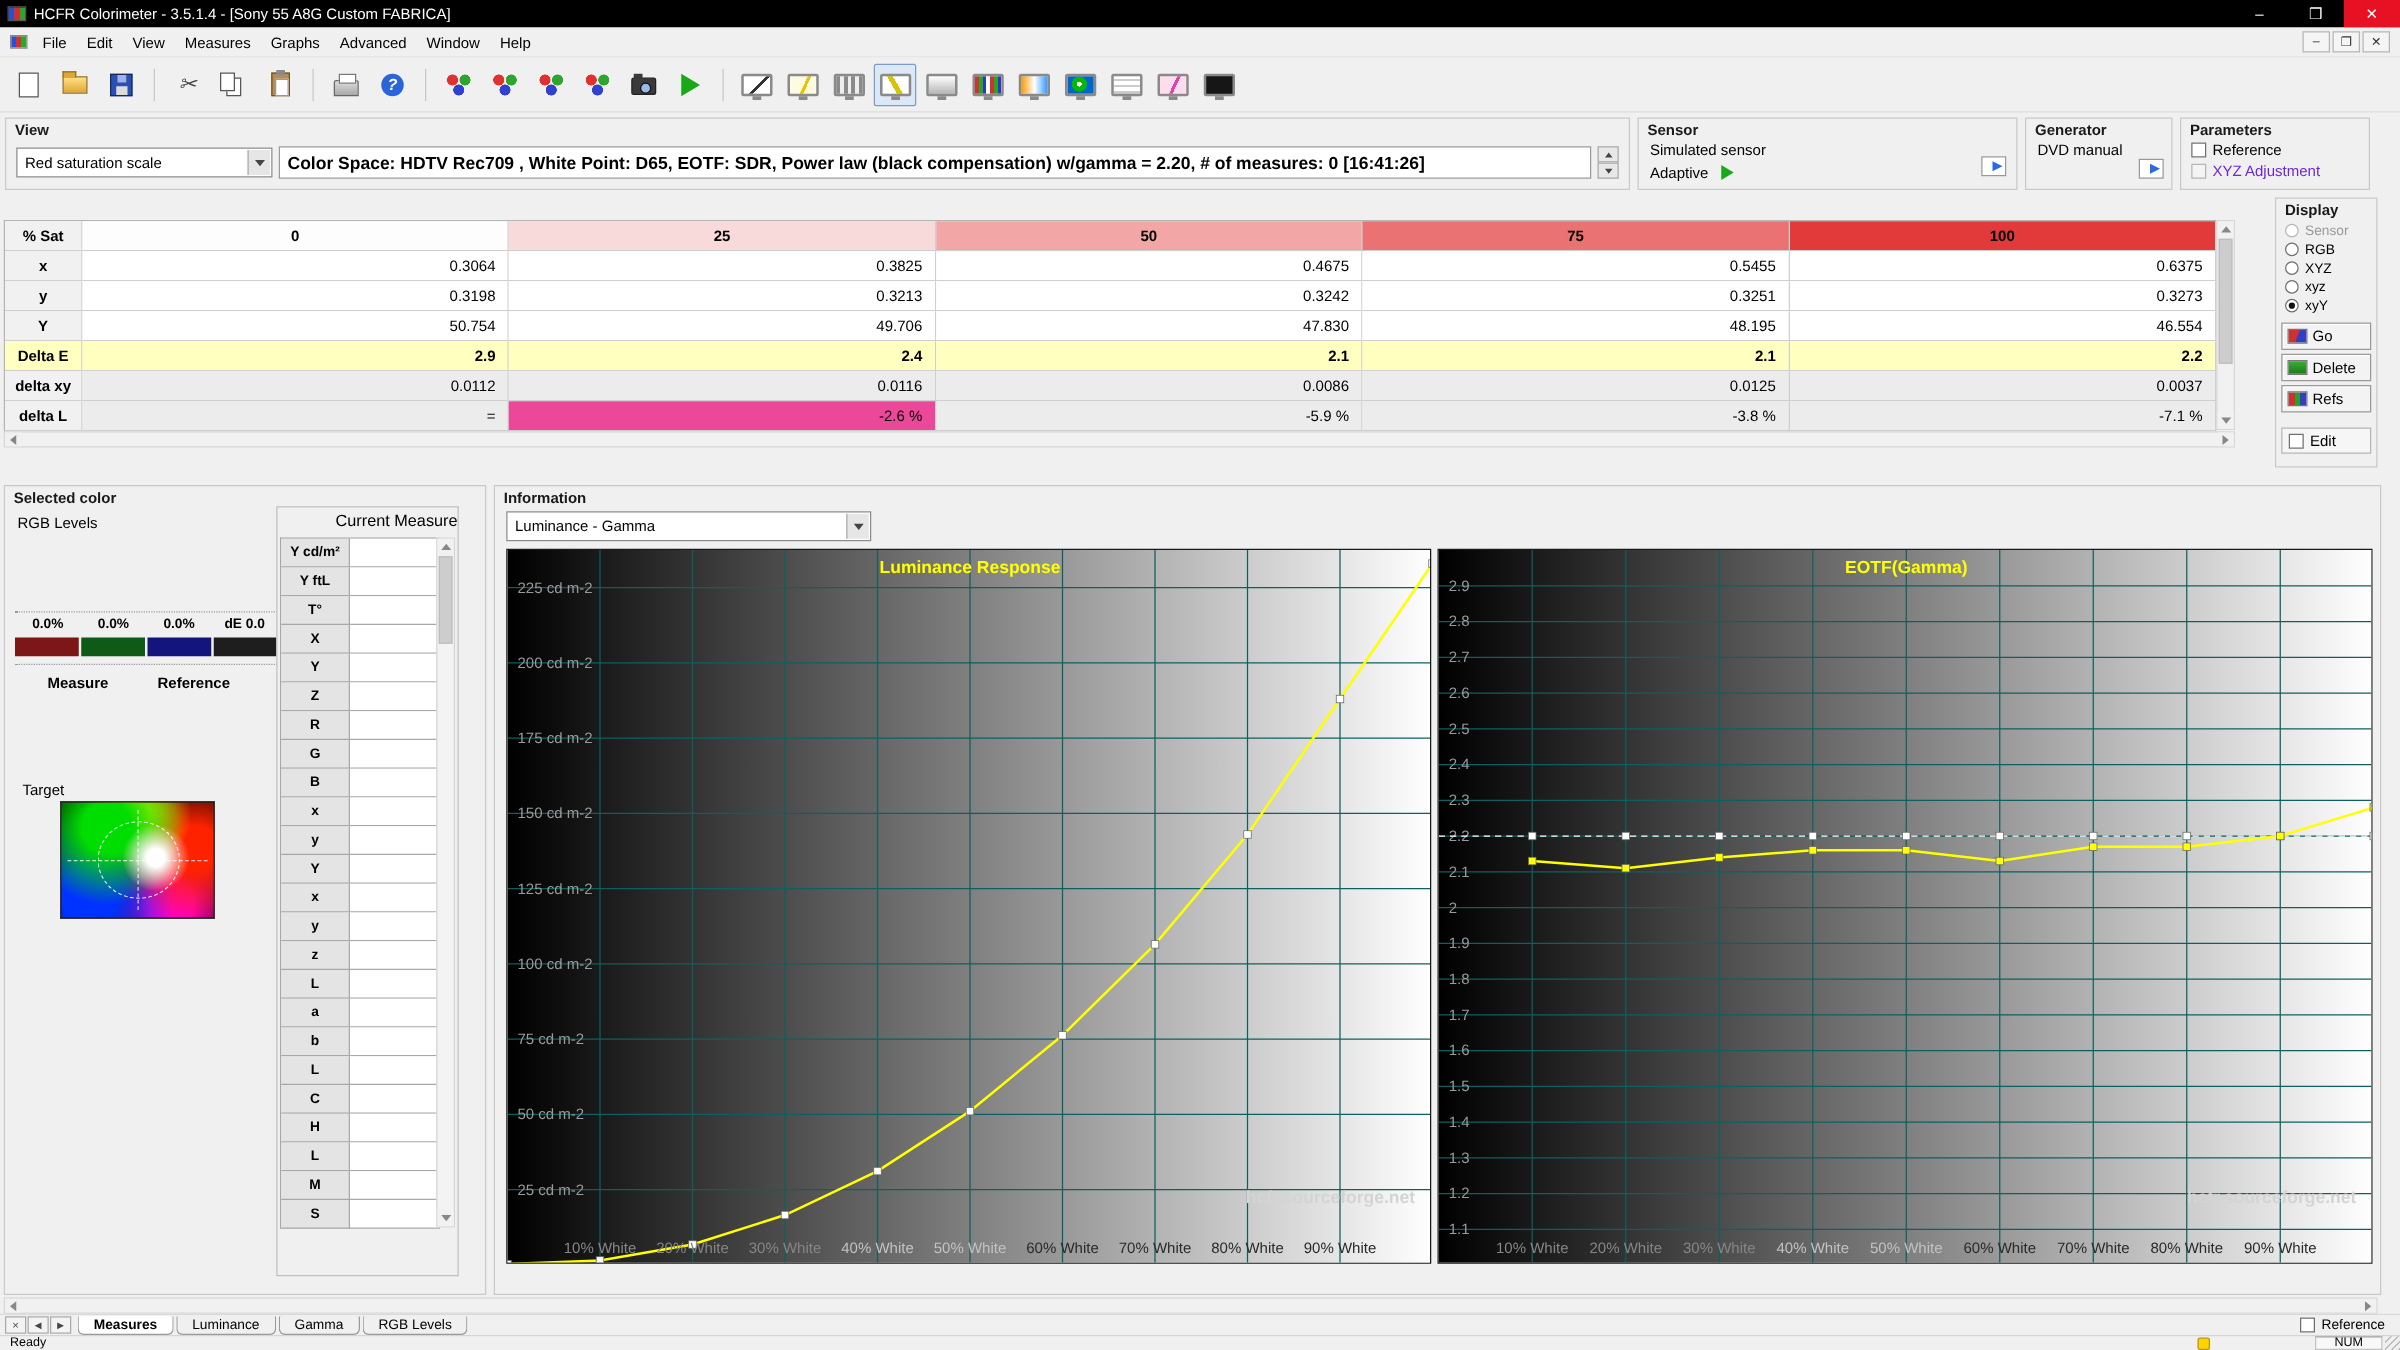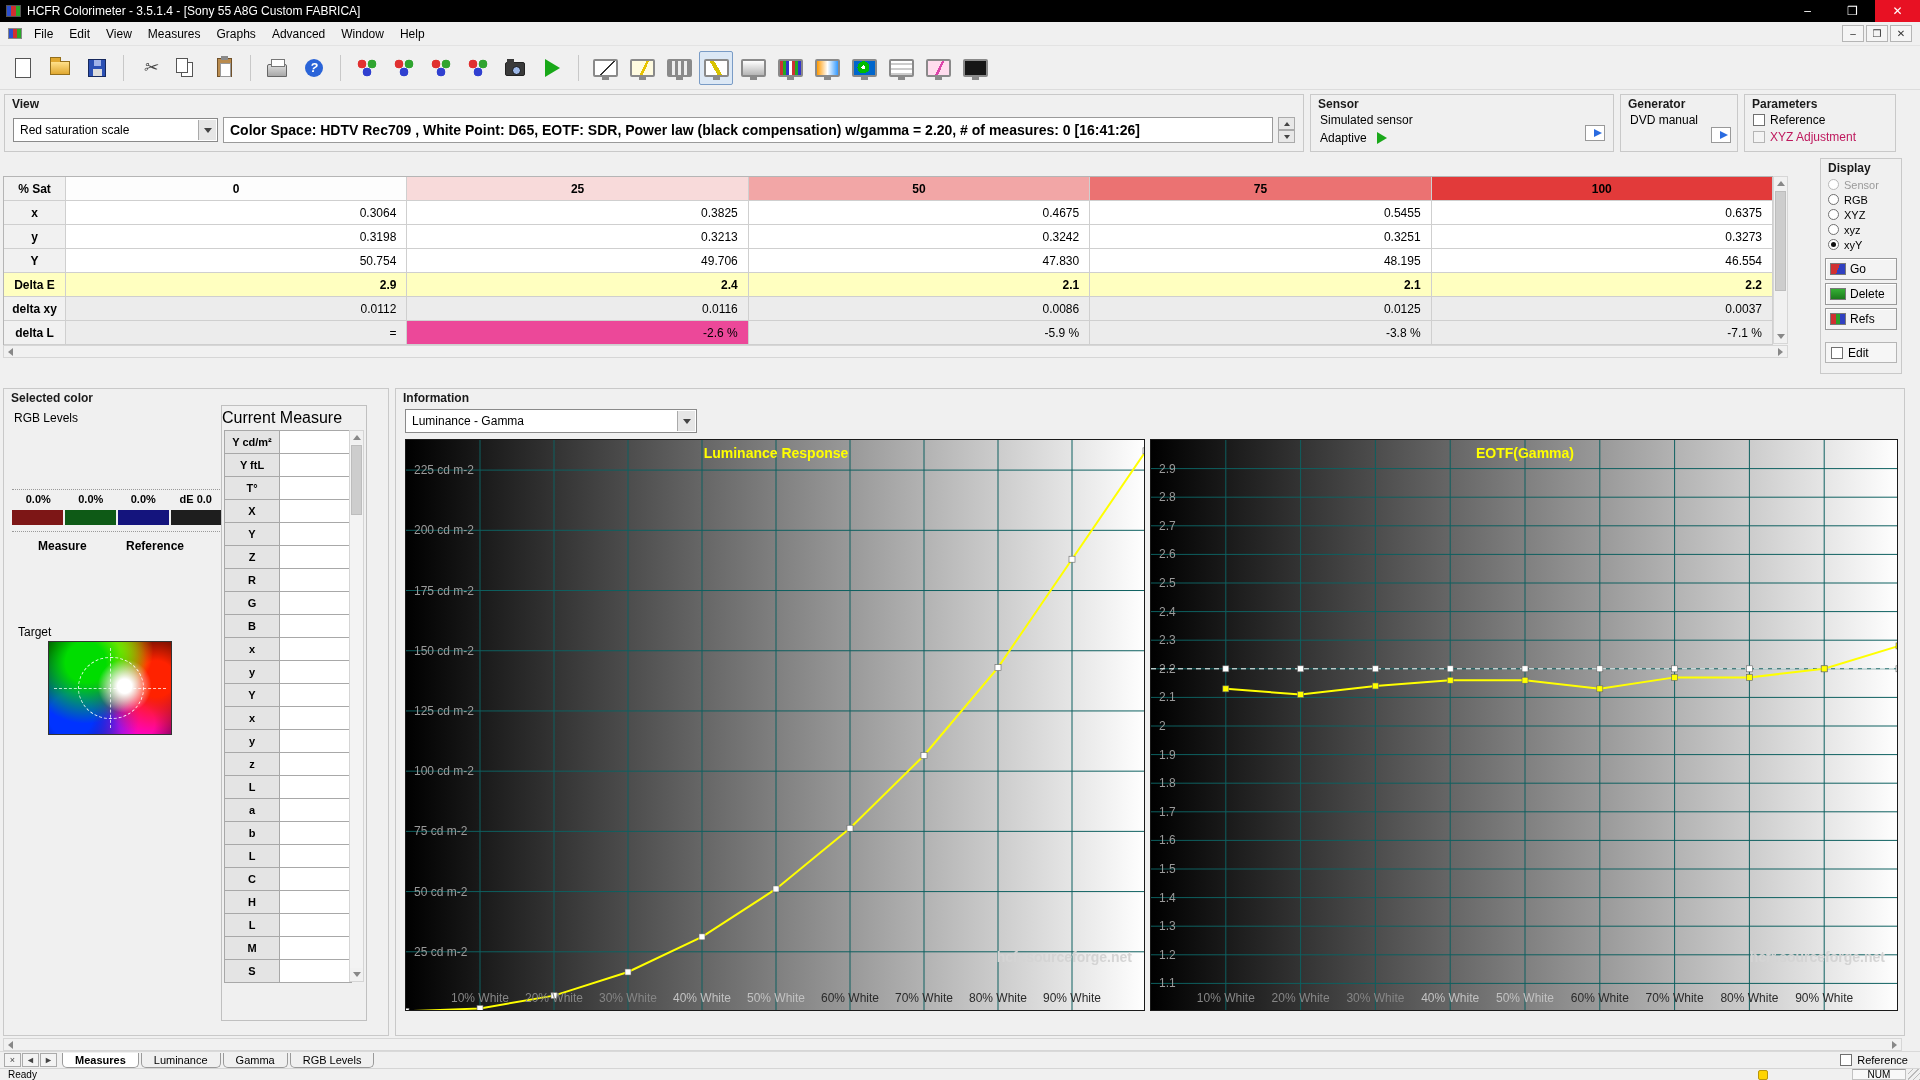--- a/index.html
+++ b/index.html
@@ -107,21 +107,21 @@
 .cfg-btn::after{content:"";position:absolute;right:2px;top:3px;border-left:8px solid #2a6be0;
   border-top:4px solid transparent;border-bottom:4px solid transparent}
 .sensor-cfg{right:8px;top:30px}
 .gen-gb{left:1620px;top:94px;width:118px;height:58px}
 .gen-value{position:absolute;left:9px;top:18px}
 .gen-cfg{right:6px;top:32px}
 .par-gb{left:1744px;top:94px;width:152px;height:58px}
 #param-checks{position:absolute;left:8px;top:16px}
 .chk{width:12px;height:12px;border:1px solid #707070;background:#fff;flex:none}
 .chk-row{display:flex;gap:5px;align-items:center;height:17px;font-size:12px}
-.chk-row.dis{color:#be185d}
+.chk-row.dis{color:#6d28d9}
 .chk-row.dis .chk{border-color:#b5b5b5;background:#f4f4f4}
 
 
 .avg-bar{position:absolute;left:3px;top:158px;width:1786px;height:16px;border:1px solid #c9c9c9;
   background:#f2f2f2;font-size:11px;display:flex;align-items:center;padding-left:5px;color:#222}
 #sat-table{position:absolute;left:3px;top:176px;width:1770px;display:grid;
   grid-template-columns:62px repeat(5,1fr);grid-auto-rows:24px;background:#fff;
   border-left:1px solid #b5b5b5;border-top:1px solid #b5b5b5}
 .tc{border-right:1px solid #cfcfcf;border-bottom:1px solid #cfcfcf;display:flex;align-items:center;font-size:12px;overflow:hidden}
 .th{justify-content:center;font-weight:bold}
@@ -175,21 +175,21 @@
   radial-gradient(circle at 88% 40%,#ff2200 0 15%,rgba(255,34,0,0) 50%),
   radial-gradient(circle at 18% 80%,#0033ff 0 18%,rgba(0,51,255,0) 55%),
   radial-gradient(circle at 72% 88%,#ff00cc 0 15%,rgba(255,0,204,0) 50%),#000}
 .gamut::before{content:"";position:absolute;left:24%;top:16%;width:52%;height:66%;
   border:1px dashed rgba(255,255,255,.9);border-radius:50%}
 .gamut .gx{position:absolute;left:4%;top:50%;width:92%;border-top:1px dashed rgba(255,255,255,.75)}
 .gamut .gy{position:absolute;left:50%;top:6%;height:88%;border-left:1px dashed rgba(255,255,255,.75)}
 
 
 .cm-panel{position:absolute;left:217px;top:16px;width:146px;height:616px;border:1px solid #c0c0c0;background:#f0f0f0}
-.cm-title{position:absolute;left:0;top:3px;width:100%;text-align:left;font-size:16px}
+.cm-title{position:absolute;left:0;top:3px;width:100%;text-align:right;font-size:13px}
 #cm-rows{position:absolute;left:2px;top:24px;display:grid;grid-template-columns:55px 72px;grid-auto-rows:23px;
   border-top:1px solid #a8a8a8;border-left:1px solid #a8a8a8}
 .cm-l{background:#e4e4e4;font-weight:bold;font-size:11px;display:flex;align-items:center;justify-content:center;
   border-right:1px solid #a8a8a8;border-bottom:1px solid #a8a8a8}
 .cm-v{background:#fff;border-right:1px solid #a8a8a8;border-bottom:1px solid #a8a8a8}
 .cm-sb{position:absolute;right:2px;top:24px;width:15px;height:552px;background:#f3f3f3;border:1px solid #d5d5d5}
 
 
 .info-gb{left:395px;top:388px;width:1510px;height:648px}
 .info-select{position:absolute;left:9px;top:20px;width:292px}

